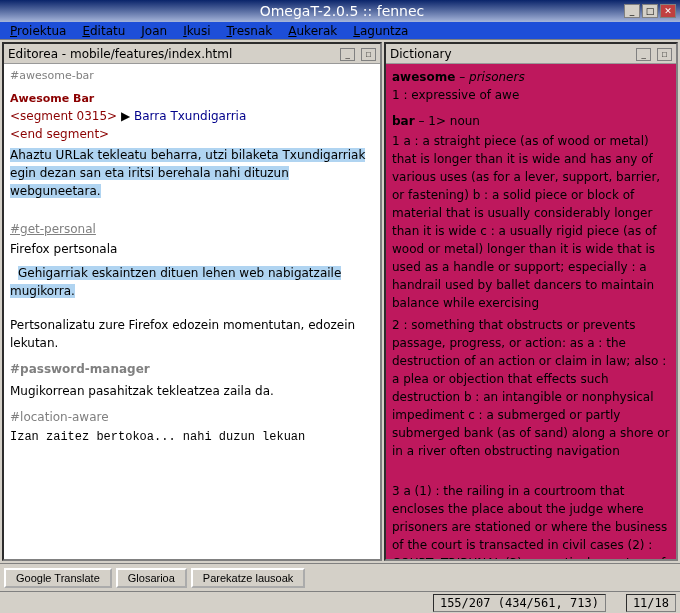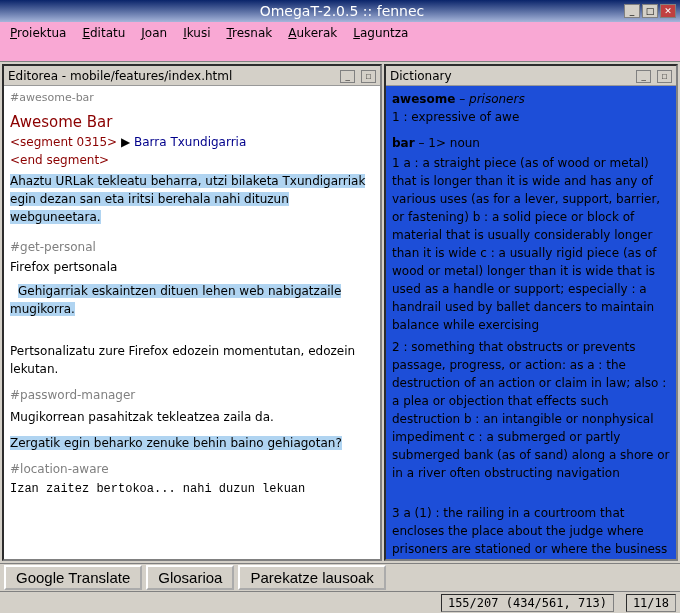--- a/index.html
+++ b/index.html
@@ -43,26 +43,27 @@
       font-size: 9px;
       display: flex;
       align-items: center;
       justify-content: center;
       cursor: pointer;
       color: black;
     }
 
     
     .menu-bar {
-      background: #f9a8d4;
+      background: #1d4ed8;
       display: flex;
       padding: 2px 4px;
       gap: 4px;
       border-bottom: 1px solid #808080;
-      height: 40px;
+      height: 18px;
+      align-items: center;
     }
     .menu-item {
       padding: 2px 6px;
       font-size: 12px;
       cursor: pointer;
       color: black;
     }
     .menu-item u { text-decoration: underline; }
     .panel-title {
       font-size: 12px;
@@ -76,34 +77,34 @@
       display: flex;
       align-items: center;
       padding: 3px 4px;
       gap: 4px;
       height: 28px;
     }
     .toolbar-btn {
       background: #d4d0c8;
       border: 2px outset #ffffff;
       padding: 2px 10px;
-      font-size: 15px;
+      font-size: 11px;
       cursor: pointer;
       color: black;
     }
 
     
     .status-bar {
       background: #d4d0c8;
       border-top: 1px solid #808080;
       display: flex;
       align-items: center;
       justify-content: flex-end;
       padding: 2px 4px;
-      gap: 12px;
+      gap: 20px;
       height: 22px;
     }
     .status-segment {
       background: #d4d0c8;
       border: 1px inset #808080;
       padding: 1px 6px;
       font-size: 12px;
       font-family: monospace;
     }
 
@@ -129,21 +130,21 @@
       flex-direction: column;
       border: 2px inset #808080;
       background: #ffffff;
     }
 
     .right-panel {
       flex: 1;
       display: flex;
       flex-direction: column;
       border: 2px inset #808080;
-      background: #1d4ed8;
+      background: #be185d;
     }
 
     .panel-header-bar {
       background: #d4d0c8;
       border-bottom: 1px solid #999;
       padding: 2px 4px;
       display: flex;
       align-items: center;
       justify-content: space-between;
       height: 20px;
@@ -200,46 +201,43 @@
         <span class="panel-title">Editorea - mobile/features/index.html</span>
         <div>
           <button class="mini-btn">_</button>
           <button class="mini-btn">□</button>
         </div>
       </div>
       <div class="panel-content-area">
         <div style="font-size:12px; line-height:1.5; color:black;">
           <div style="color:#808080; font-size:11px;">#awesome-bar</div>
           <div style="margin-top:4px;">
-            <span style="color:#8B0000; font-weight:normal; font-size:15px;">Awesome Bar</span><br>
+            <span style="color:#8B0000; font-weight:bold; font-size:11px;">Awesome Bar</span><br>
             <span style="color:#8B0000;">&lt;segment 0315&gt;</span>
             <span> ▶ </span>
             <span style="color:#00008B;">Barra Txundigarria</span><br>
             <span style="color:#8B0000;">&lt;end segment&gt;</span>
           </div>
 
           <div style="margin-top:3px;">
             <span style="background-color:#b0d4f1; display:inline;">Ahaztu URLak tekleatu beharra, utzi bilaketa Txundigarriak egin dezan san eta iritsi berehala nahi dituzun webguneetara.</span>
           </div>
 
-          <div style="margin-top:12px; color:#808080;">#get-personal</div>
+          <div style="margin-top:20px; color:#808080;text-decoration:underline;">#get-personal</div>
           <div style="margin-top:2px;">Firefox pertsonala</div>
 
           <div style="margin-top:6px;">
             <span style="background-color:#b0d4f1; display:inline;margin-left:8px;">Gehigarriak eskaintzen dituen lehen web nabigatzaile mugikorra.</span>
           </div>
 
-          <div style="margin-top:24px;">Pertsonalizatu zure Firefox edozein momentutan, edozein lekutan.</div>
-
-          <div style="margin-top:8px; color:#808080;">#password-manager</div>
+          <div style="margin-top:16px;">Pertsonalizatu zure Firefox edozein momentutan, edozein lekutan.</div>
+
+          <div style="margin-top:8px; color:#808080;font-weight:bold;">#password-manager</div>
           <div style="margin-top:4px;">Mugikorrean pasahitzak tekleatzea zaila da.</div>
 
-          <div style="margin-top:8px;">
-            <span style="background-color:#b0d4f1; display:inline;">Zergatik egin beharko zenuke behin baino gehiagotan?</span>
-          </div>
 
           <div style="margin-top:8px; color:#808080;">#location-aware</div>
           <div style="margin-top:2px;font-family:Liberation Mono, monospace;">Izan zaitez bertokoa... nahi duzun lekuan</div>
         </div>
       </div>
     </div>
 
     <div class="right-panel">
       <div class="panel-header-bar">
         <span class="panel-title">Dictionary</span>

